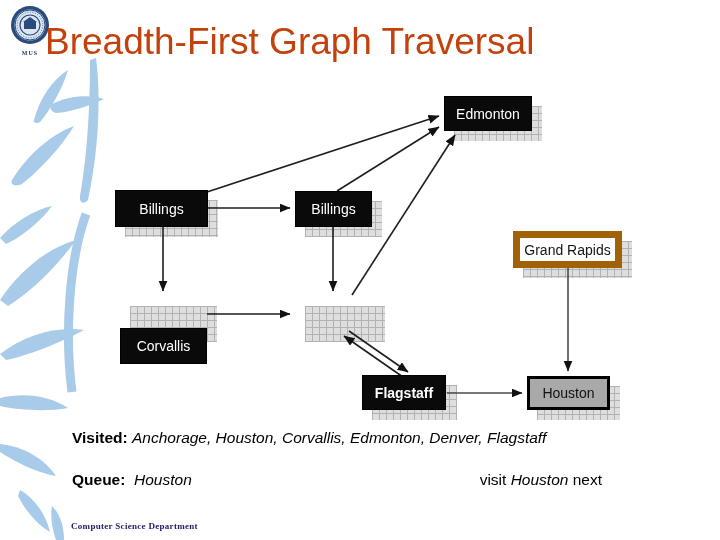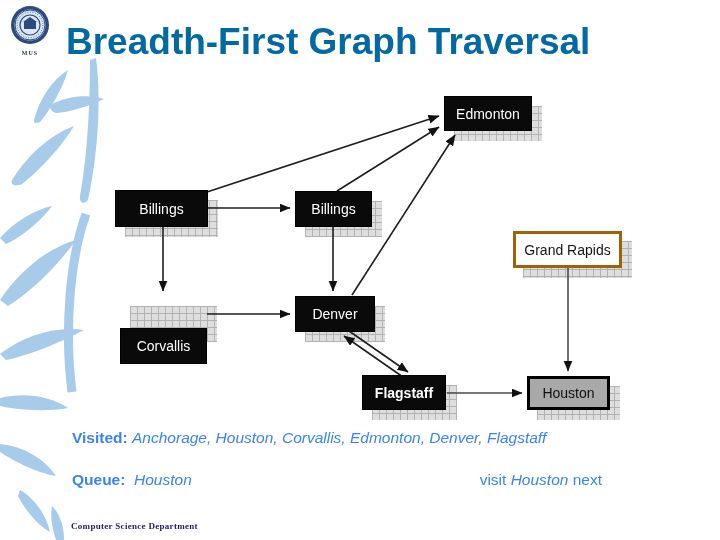--- a/index.html
+++ b/index.html
@@ -9,45 +9,45 @@
 
   
   .deco-svg { position:absolute; left:0; top:0; z-index:0; }
 
   
   .logo { position:absolute; left:8px; top:5px; width:44px; z-index:2; text-align:center; }
   .logo-caption { font-size:6px; font-weight:bold; color:#253c6b; letter-spacing:1px; margin-top:1px;
                   font-family:"Liberation Serif", serif; }
 
   
-  .title { position:absolute; left:66px; top:21px; font-size:37px; font-weight:700;
-           color:#0369a1; letter-spacing:0px; white-space:nowrap; z-index:3; }
+  .title { position:absolute; left:45px; top:21px; font-size:37px; font-weight:400;
+           color:#c2410c; letter-spacing:0px; white-space:nowrap; z-index:3; }
 
   
   .diagram { position:absolute; left:0; top:0; width:720px; height:540px; z-index:4; }
   .shadow-layer, .node-layer { position:absolute; left:0; top:0; width:720px; height:540px; }
   .edge-svg { position:absolute; left:0; top:0; z-index:2; }
   .shadow-layer { z-index:1; }
   .node-layer { z-index:3; pointer-events:none; }
 
   .node-shadow { position:absolute;
     background-color:#dedede;
     background-image:
       repeating-linear-gradient(to right, #b2b2b2 0 1px, rgba(0,0,0,0) 1px 7px),
       repeating-linear-gradient(to bottom, #b2b2b2 0 1px, rgba(0,0,0,0) 1px 7px);
   }
   .node { position:absolute; display:flex; align-items:center; justify-content:center;
           font-size:14px; line-height:1; }
   .node.black   { background:#0a0a0a; border:1px solid #000; color:#fff; }
-  .node.outline { background:#ffffff; border:3px solid #a16207; color:#141414; }
+  .node.outline { background:#ffffff; border:7px solid #a16207; color:#141414; }
   .node.gray    { background:#a9a9a9; border:3px solid #000; color:#111; }
 
   
   .status { position:absolute; left:72px; right:118px; top:429px; z-index:5;
-            font-size:15.5px; color:#3b82f6; }
+            font-size:15.5px; color:#000000; }
   .status-row { display:flex; white-space:pre; }
   .status-row.second { margin-top:24px; justify-content:space-between; }
   .lbl { font-weight:bold; }
   .ital { font-style:italic; }
   .note { white-space:pre; }
 
   
   .footer { position:absolute; left:71px; top:521px; z-index:5;
             font-family:"Liberation Serif", serif; font-size:9px; font-weight:bold;
             color:#1d1d66; letter-spacing:0.3px;text-align:center; }
@@ -129,23 +129,20 @@
         </div>
         <div class="node black" style="left: 295px; top: 191px; width: 77px; height: 36px;">
           <span>Billings</span>
         </div>
         <div class="node outline" style="left: 513px; top: 231px; width: 109px; height: 37px;">
           <span>Grand Rapids</span>
         </div>
         <div class="node black" style="left: 120px; top: 296px; width: 87px; height: 36px; margin-top: 32px;">
           <span>Corvallis</span>
         </div>
-        <div class="node black" style="left: 295px; top: 296px; width: 80px; height: 36px;">
-          <span>Denver</span>
-        </div>
         <div class="node black" style="left: 362px; top: 375px; width: 84px; height: 35px; font-weight: bold;">
           <span>Flagstaff</span>
         </div>
         <div class="node gray" style="left: 527px; top: 376px; width: 83px; height: 34px;">
           <span>Houston</span>
         </div>
       </div>
   </div>
 
   <div class="status">

